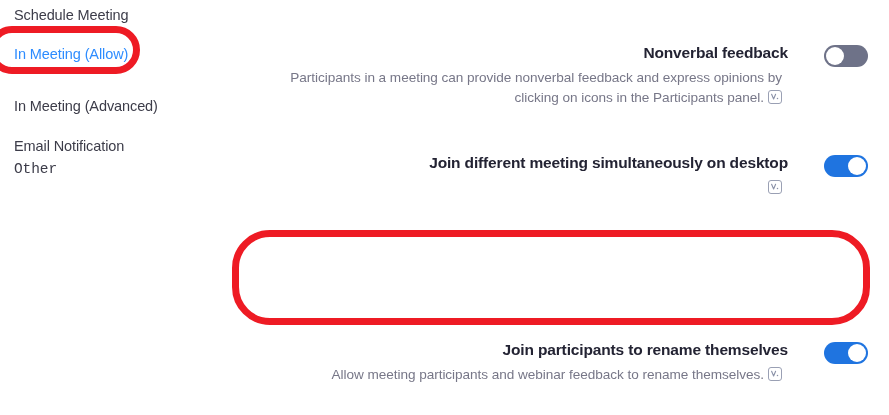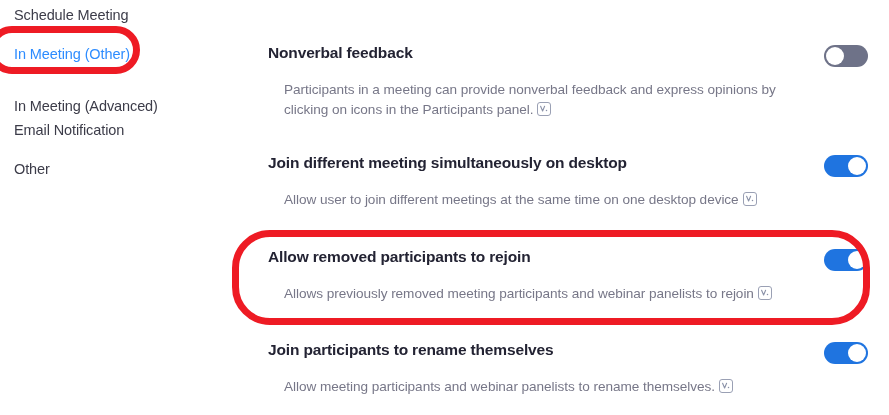--- a/index.html
+++ b/index.html
@@ -39,35 +39,36 @@
     color: #3c3c49;
     white-space: nowrap;
     letter-spacing: -0.1px;
   }
   .nav-item.active {
     color: #2d8cff;
   }
   .nav-item[data-idx="0"] { top: 5px; }
   .nav-item[data-idx="1"] { top: 44px; }
   .nav-item[data-idx="2"] { top: 96px; }
-  .nav-item[data-idx="3"] { top: 120px; }
-  .nav-item[data-idx="4"] { top: 159px; }
+  .nav-item[data-idx="3"] { top: 136px; }
+  .nav-item[data-idx="4"] { top: 159px; font-family: Liberation Mono, monospace; }
 
   
   #settings {
     position: absolute;
     left: 268px;
     top: 0;
     width: 600px;
     height: 415px;
   }
   .setting-row {
     position: absolute;
     left: 0;
     width: 600px;
+    text-align: right;
   }
   .setting-row[data-idx="0"] { top: 42px; }
   .setting-row[data-idx="1"] { top: 152px; }
   .setting-row[data-idx="2"] { top: 246px; }
   .setting-row[data-idx="3"] { top: 339px; }
 
   .setting-title {
     font-size: 15.5px;
     line-height: 22px;
     color: #232333;
@@ -75,21 +76,21 @@
     letter-spacing: -0.15px;
     margin: 0 0 4px 0;
     max-width: 520px;
   }
   .setting-desc {
     font-size: 13.6px;
     line-height: 19.5px;
     color: #777788;
     letter-spacing: -0.05px;
     max-width: 510px;
-    margin: 16px;
+    margin: 4px;
   }
   .setting-desc .inline-badge {
     display: inline-block;
     vertical-align: -2px;
     margin-left: 4px;
   }
 
   
   .badge-icon {
     display: inline-block;
@@ -156,21 +157,21 @@
 </head>
 <body>
 
 <div id="page">
 
   <nav id="sidebar">
     <div class="nav-item" data-idx="0">
       <span>Schedule Meeting</span>
     </div>
     <div class="nav-item active" data-idx="1">
-      <span>In Meeting (Other)</span>
+      <span>In Meeting (Allow)</span>
     </div>
     <div class="nav-item" data-idx="2">
       <span>In Meeting (Advanced)</span>
     </div>
     <div class="nav-item" data-idx="3">
       <span>Email Notification</span>
     </div>
     <div class="nav-item" data-idx="4">
       <span>Other</span>
     </div>
@@ -184,49 +185,39 @@
                 <path d="M1.6 2.2 L3.6 7.0 L5.6 2.2" stroke="#8b92a8" stroke-width="1.1" fill="none" stroke-linecap="round" stroke-linejoin="round"></path>
                 <circle cx="7.5" cy="6.6" r="0.75" fill="#8b92a8"></circle>
               </svg></span></span></div>
       <div class="toggle off">
         <div class="knob"></div>
       </div>
     </div>
 
     <div class="setting-row" data-idx="1">
       <div class="setting-title">Join different meeting simultaneously on desktop</div>
-      <div class="setting-desc"><span>Allow user to join different meetings at the same time on one desktop device</span><span class="inline-badge"><span class="badge-icon"><svg width="10" height="10" viewBox="0 0 10 10">
+      <div class="setting-desc"><span class="inline-badge"><span class="badge-icon"><svg width="10" height="10" viewBox="0 0 10 10">
                 <path d="M1.6 2.2 L3.6 7.0 L5.6 2.2" stroke="#8b92a8" stroke-width="1.1" fill="none" stroke-linecap="round" stroke-linejoin="round"></path>
                 <circle cx="7.5" cy="6.6" r="0.75" fill="#8b92a8"></circle>
               </svg></span></span></div>
       <div class="toggle on">
         <div class="knob"></div>
       </div>
     </div>
 
-    <div class="setting-row" data-idx="2">
-      <div class="setting-title">Allow removed participants to rejoin</div>
-      <div class="setting-desc"><span>Allows previously removed meeting participants and webinar panelists to rejoin</span><span class="inline-badge"><span class="badge-icon"><svg width="10" height="10" viewBox="0 0 10 10">
+
+    <div class="setting-row" data-idx="3">
+      <div class="setting-title">Join participants to rename themselves</div>
+      <div class="setting-desc"><span>Allow meeting participants and webinar feedback to rename themselves.</span><span class="inline-badge"><span class="badge-icon"><svg width="10" height="10" viewBox="0 0 10 10">
                 <path d="M1.6 2.2 L3.6 7.0 L5.6 2.2" stroke="#8b92a8" stroke-width="1.1" fill="none" stroke-linecap="round" stroke-linejoin="round"></path>
                 <circle cx="7.5" cy="6.6" r="0.75" fill="#8b92a8"></circle>
               </svg></span></span></div>
       <div class="toggle on">
         <div class="knob"></div>
       </div>
     </div>
 
-    <div class="setting-row" data-idx="3">
-      <div class="setting-title">Join participants to rename themselves</div>
-      <div class="setting-desc"><span>Allow meeting participants and webinar panelists to rename themselves.</span><span class="inline-badge"><span class="badge-icon"><svg width="10" height="10" viewBox="0 0 10 10">
-                <path d="M1.6 2.2 L3.6 7.0 L5.6 2.2" stroke="#8b92a8" stroke-width="1.1" fill="none" stroke-linecap="round" stroke-linejoin="round"></path>
-                <circle cx="7.5" cy="6.6" r="0.75" fill="#8b92a8"></circle>
-              </svg></span></span></div>
-      <div class="toggle on">
-        <div class="knob"></div>
-      </div>
-    </div>
-
   </section>
 
   <div class="annot" id="annot-sidebar"></div>
   <div class="annot" id="annot-row"></div>
 
 </div>
 
 </body></html>

